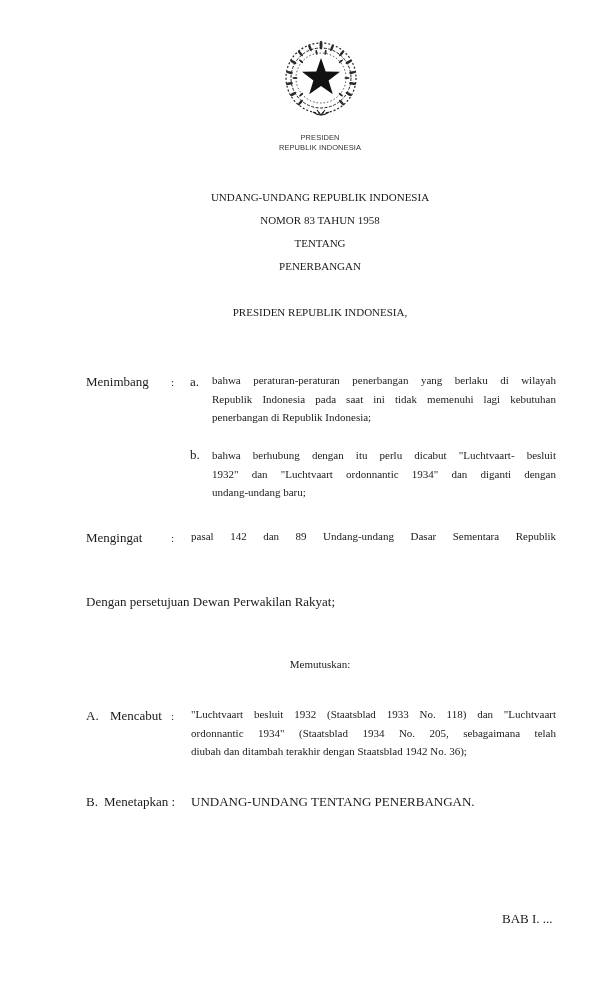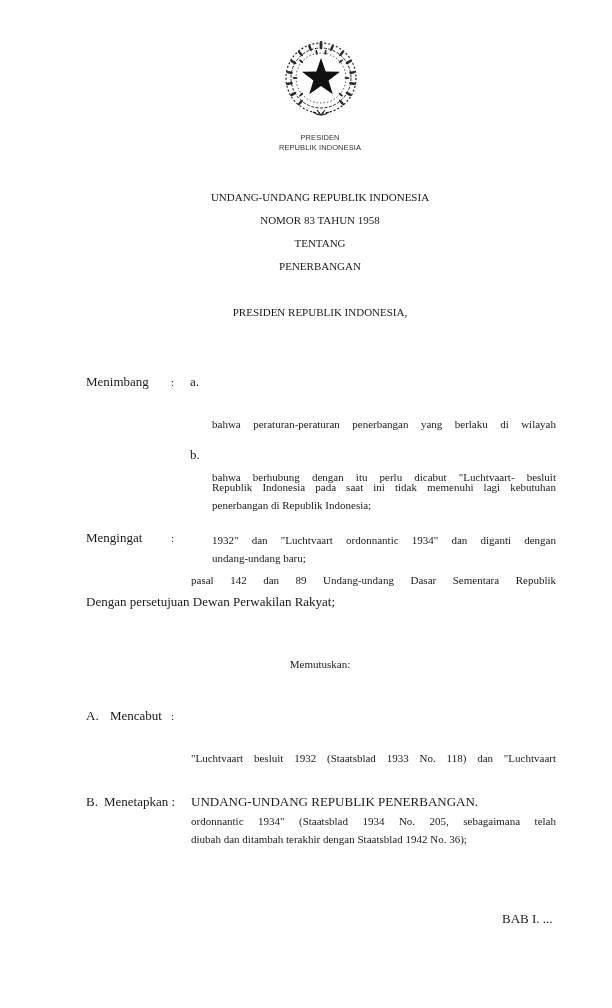--- a/index.html
+++ b/index.html
@@ -34,21 +34,20 @@
     .label { font-size: 13px; line-height: 14px; white-space: nowrap; }
     .colon { font-size: 11px; line-height: 14px; }
     .para {
       font-size: 11px;
       line-height: 18.5px;
       text-align: justify;
     }
     .justify-all {
       text-align: justify;
       text-align-last: justify;
-      margin-top: 44px;
     }
   </style>
 </head>
 <body>
 
 <div class="abs emblem">
   <svg width="80" height="80" viewBox="0 0 80 80">
     <g fill="none" stroke="#222" stroke-width="1">
 
       <circle cx="40" cy="38" r="35" stroke-dasharray="2 2" stroke-width="1.2"></circle>
@@ -154,21 +153,21 @@
 <div class="abs colon" style="left:171px; top:375px;">:</div>
 
 <div class="abs label" style="left:190px; top:375px;">a.</div>
 <div class="abs" style="left:212px; top:371px; width:344px;">
   <div class="para justify-all">bahwa peraturan-peraturan penerbangan yang berlaku di wilayah</div>
   <div class="para justify-all">Republik Indonesia pada saat ini tidak memenuhi lagi kebutuhan</div>
   <div class="para">penerbangan di Republik Indonesia;</div>
 </div>
 
 <div class="abs label" style="left:190px; top:448px;">b.</div>
-<div class="abs" style="left:212px; top:424px; width:344px;">
+<div class="abs" style="left:212px; top:446px; width:344px;">
   <div class="para justify-all">bahwa berhubung dengan itu perlu dicabut "Luchtvaart- besluit</div>
   <div class="para justify-all">1932" dan "Luchtvaart ordonnantic 1934" dan diganti dengan</div>
   <div class="para">undang-undang baru;</div>
 </div>
 
 <div class="abs label" style="left:86px; top:531px;">Mengingat</div>
 <div class="abs colon" style="left:171px; top:531px;">:</div>
 <div class="abs" style="left:191px; top:527px; width:365px;">
   <div class="para justify-all">pasal 142 dan 89 Undang-undang Dasar Sementara Republik</div>
 </div>
@@ -181,15 +180,15 @@
 <div class="abs label" style="left:110px; top:709px;">Mencabut</div>
 <div class="abs colon" style="left:171px; top:709px;">:</div>
 <div class="abs" style="left:191px; top:705px; width:365px;">
   <div class="para justify-all">"Luchtvaart besluit 1932 (Staatsblad 1933 No. 118) dan "Luchtvaart</div>
   <div class="para justify-all">ordonnantic 1934" (Staatsblad 1934 No. 205, sebagaimana telah</div>
   <div class="para">diubah dan ditambah terakhir dengan Staatsblad 1942 No. 36);</div>
 </div>
 
 <div class="abs label" style="left:86px; top:795px;">B.</div>
 <div class="abs label" style="left:104px; top:795px;">Menetapkan :</div>
-<div class="abs label" style="left:191px; top:795px;">UNDANG-UNDANG REPUBLIK PENERBANGAN.</div>
+<div class="abs label" style="left:191px; top:795px;">UNDANG-UNDANG TENTANG PENERBANGAN.</div>
 
 <div class="abs label" style="left:502px; top:912px;">BAB I. ...</div>
 
 </body></html>

